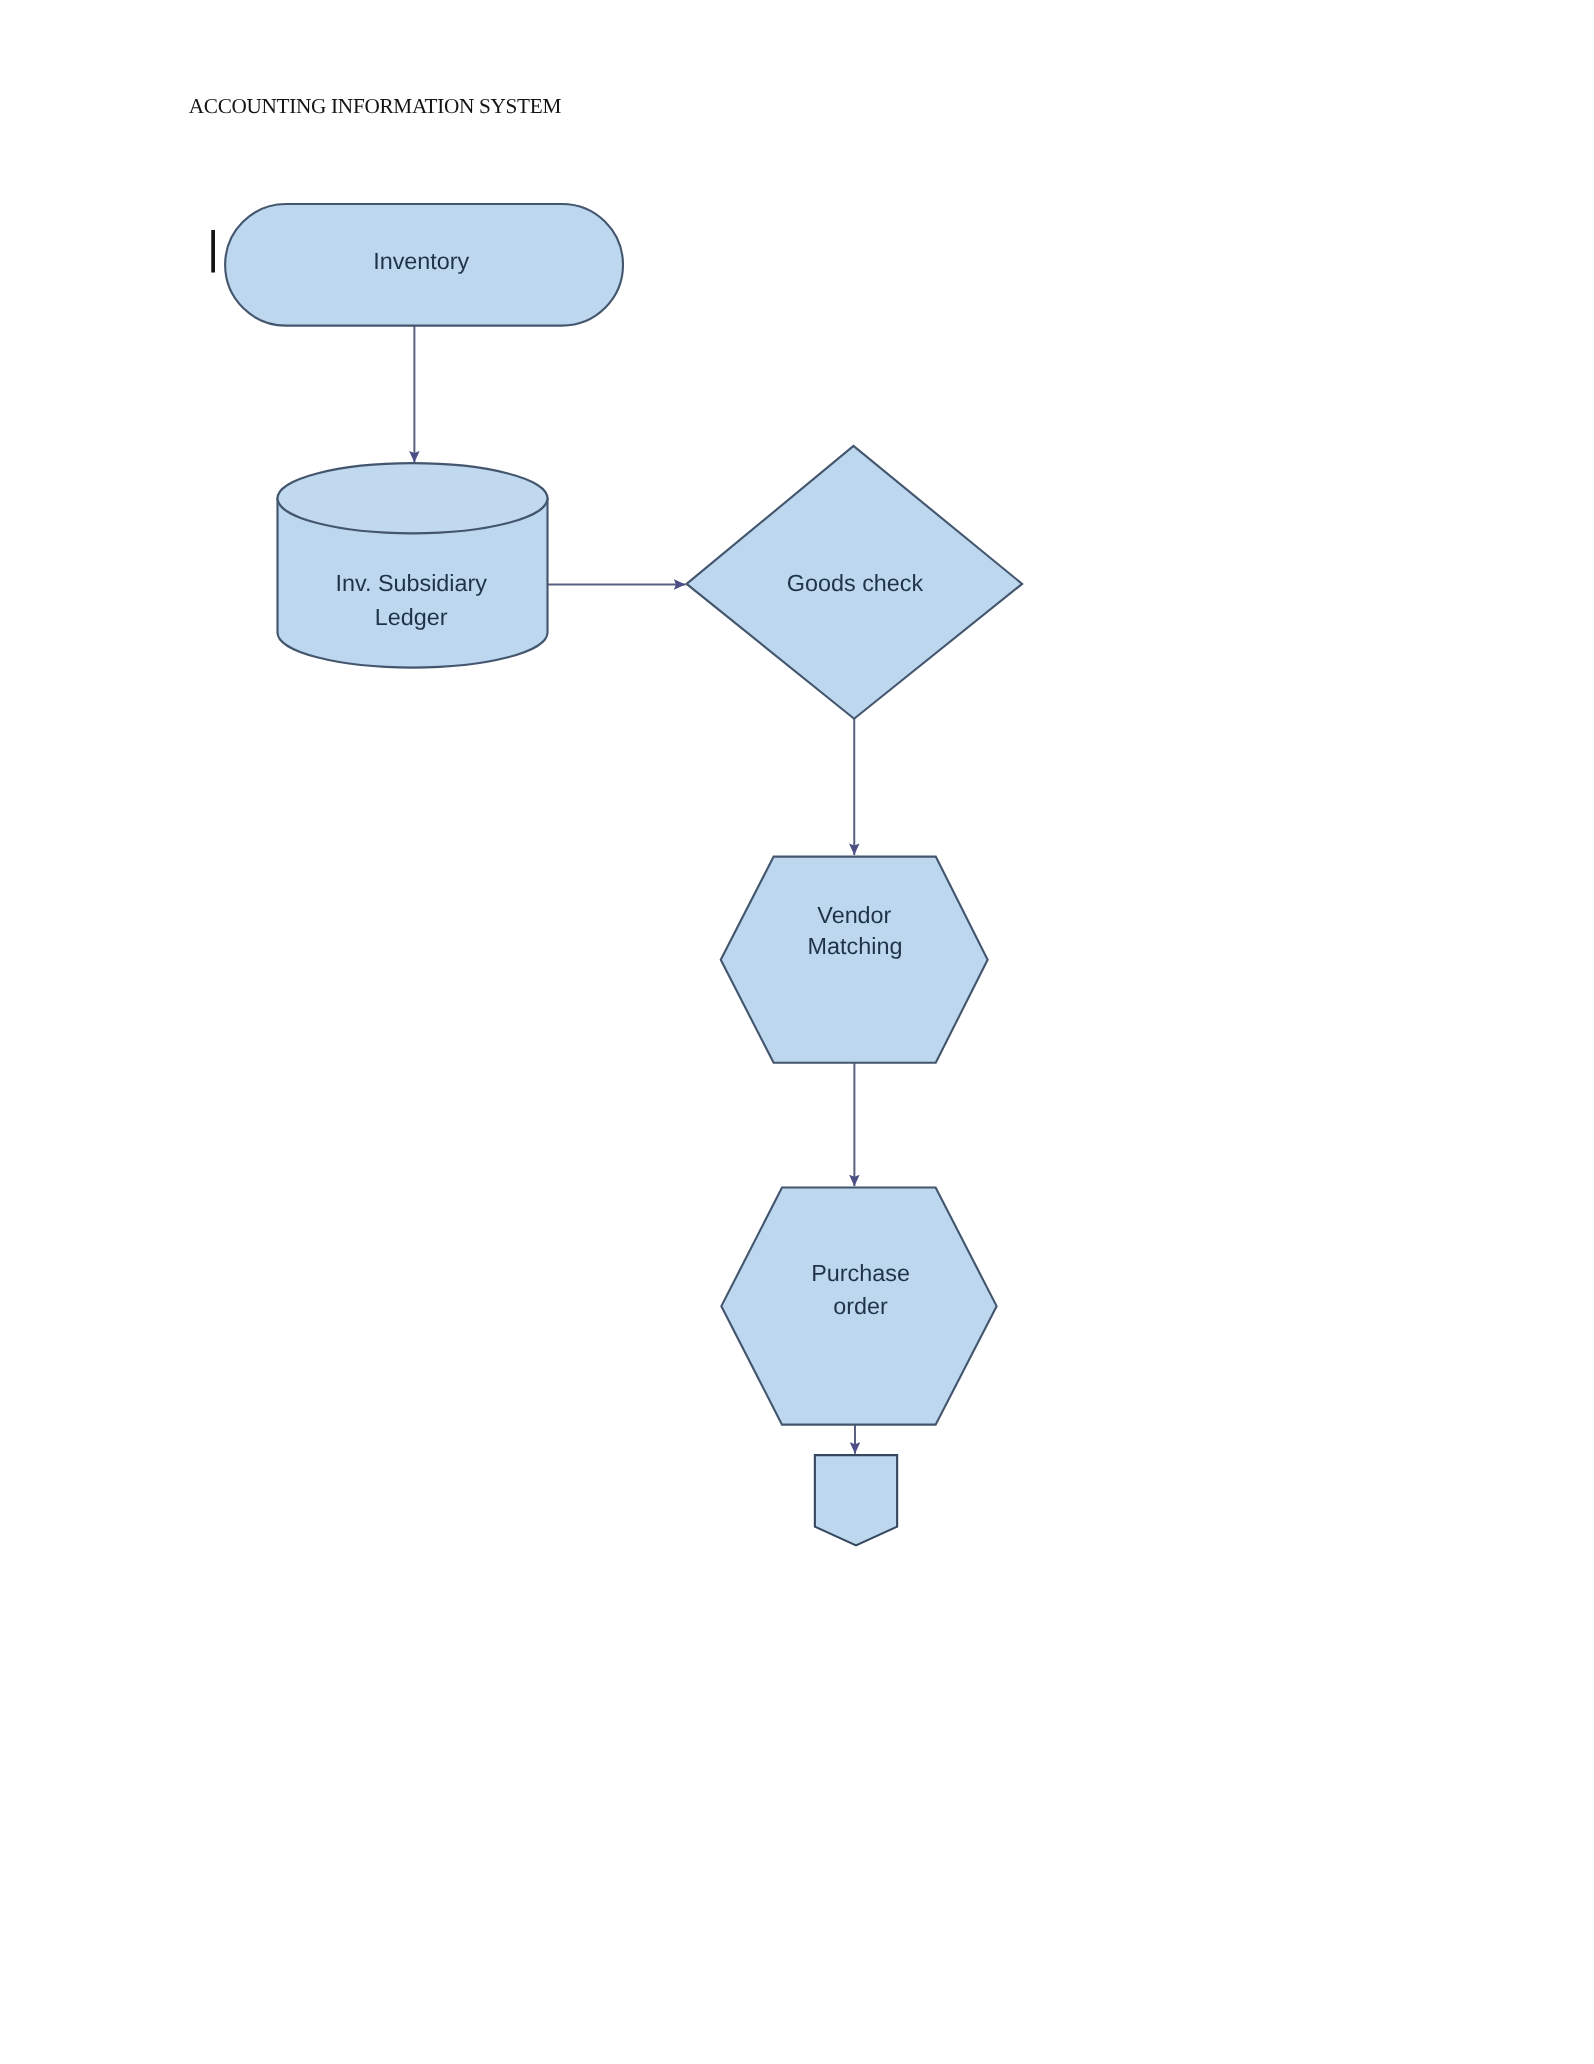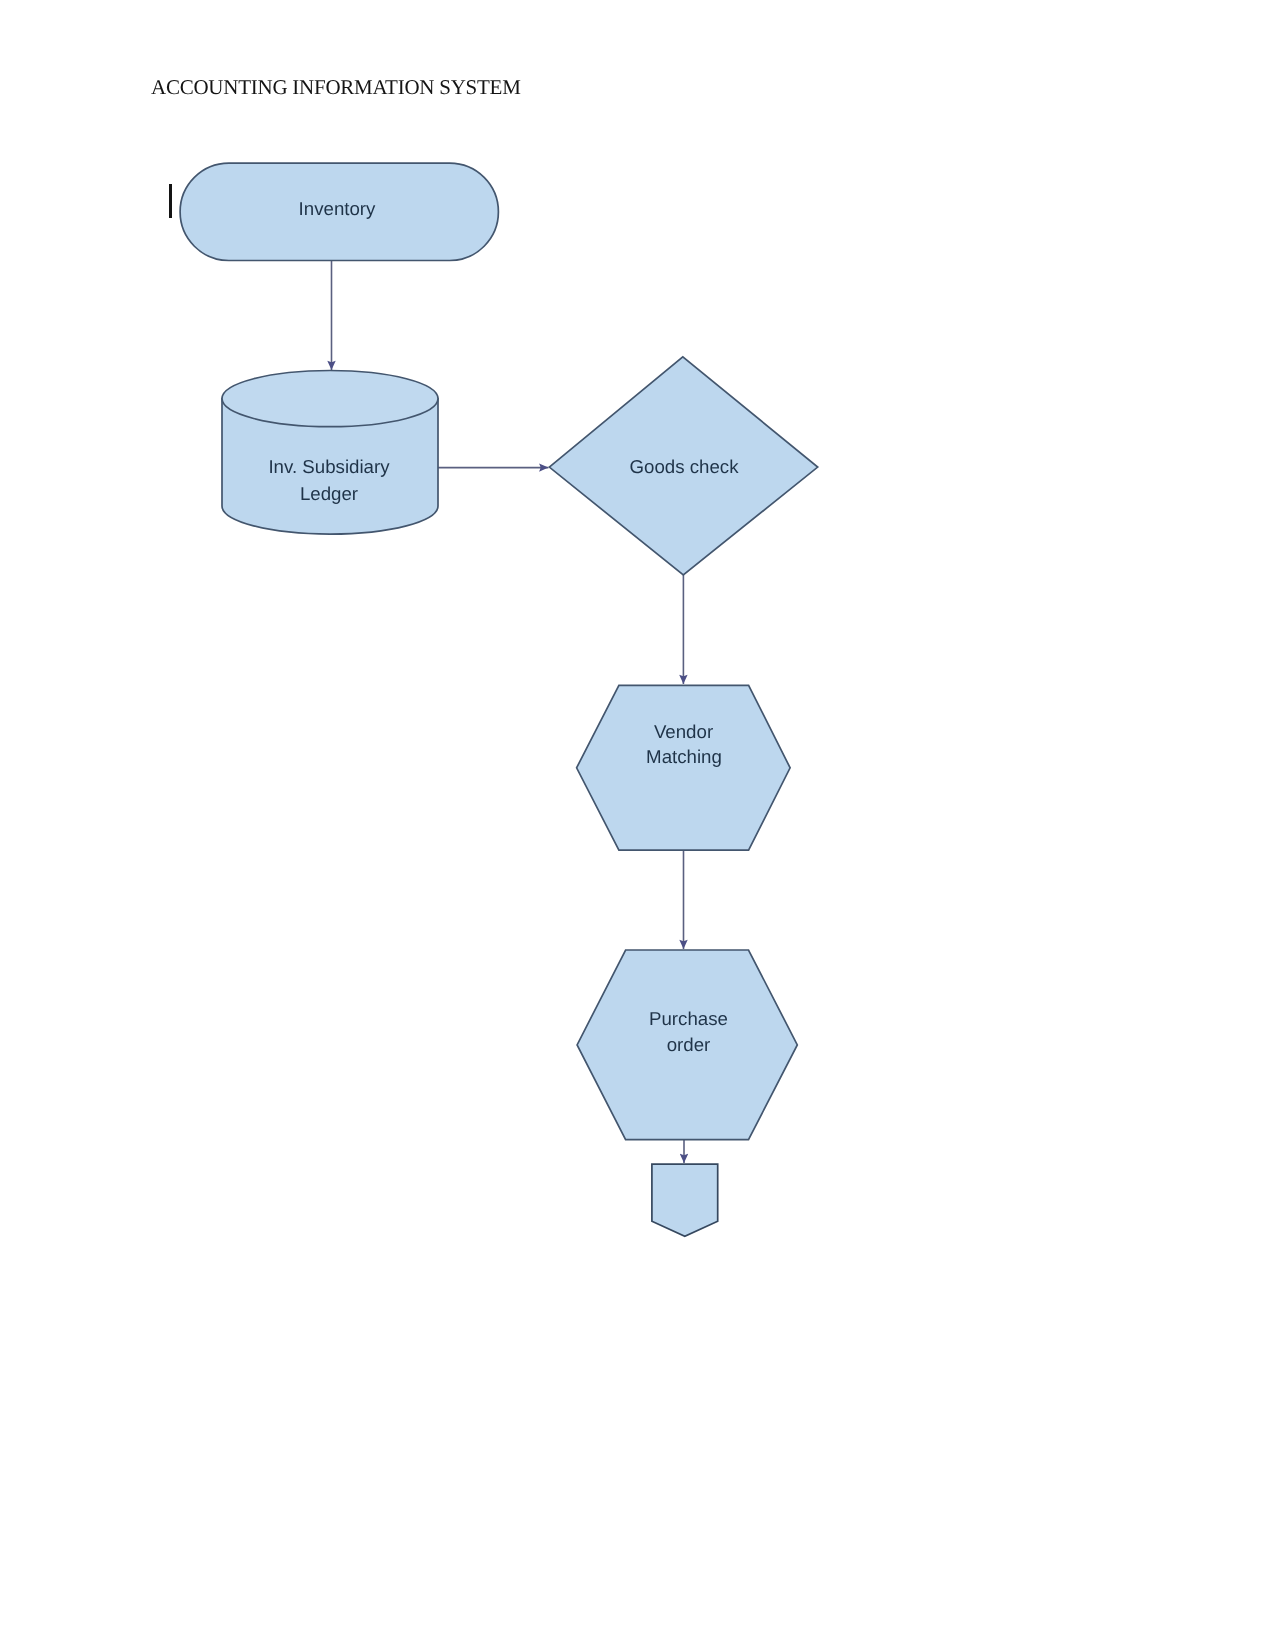--- a/index.html
+++ b/index.html
@@ -22,21 +22,21 @@
     left: 0; top: 0;
     width: 1275px;
     height: 1651px;
     background: #ffffff;
   }
   #doc-title {
     position: absolute;
     left: 151px;
     top: 75px;
     font-family: "Liberation Serif", serif;
-    font-size: 21px;
+    font-size: 17px;
     line-height: 1.15;
     color: #141414;
     white-space: nowrap;
     letter-spacing: -0.25px;
   }
   #text-caret {
     position: absolute;
     left: 169.4px;
     top: 184px;
     width: 3.1px;

